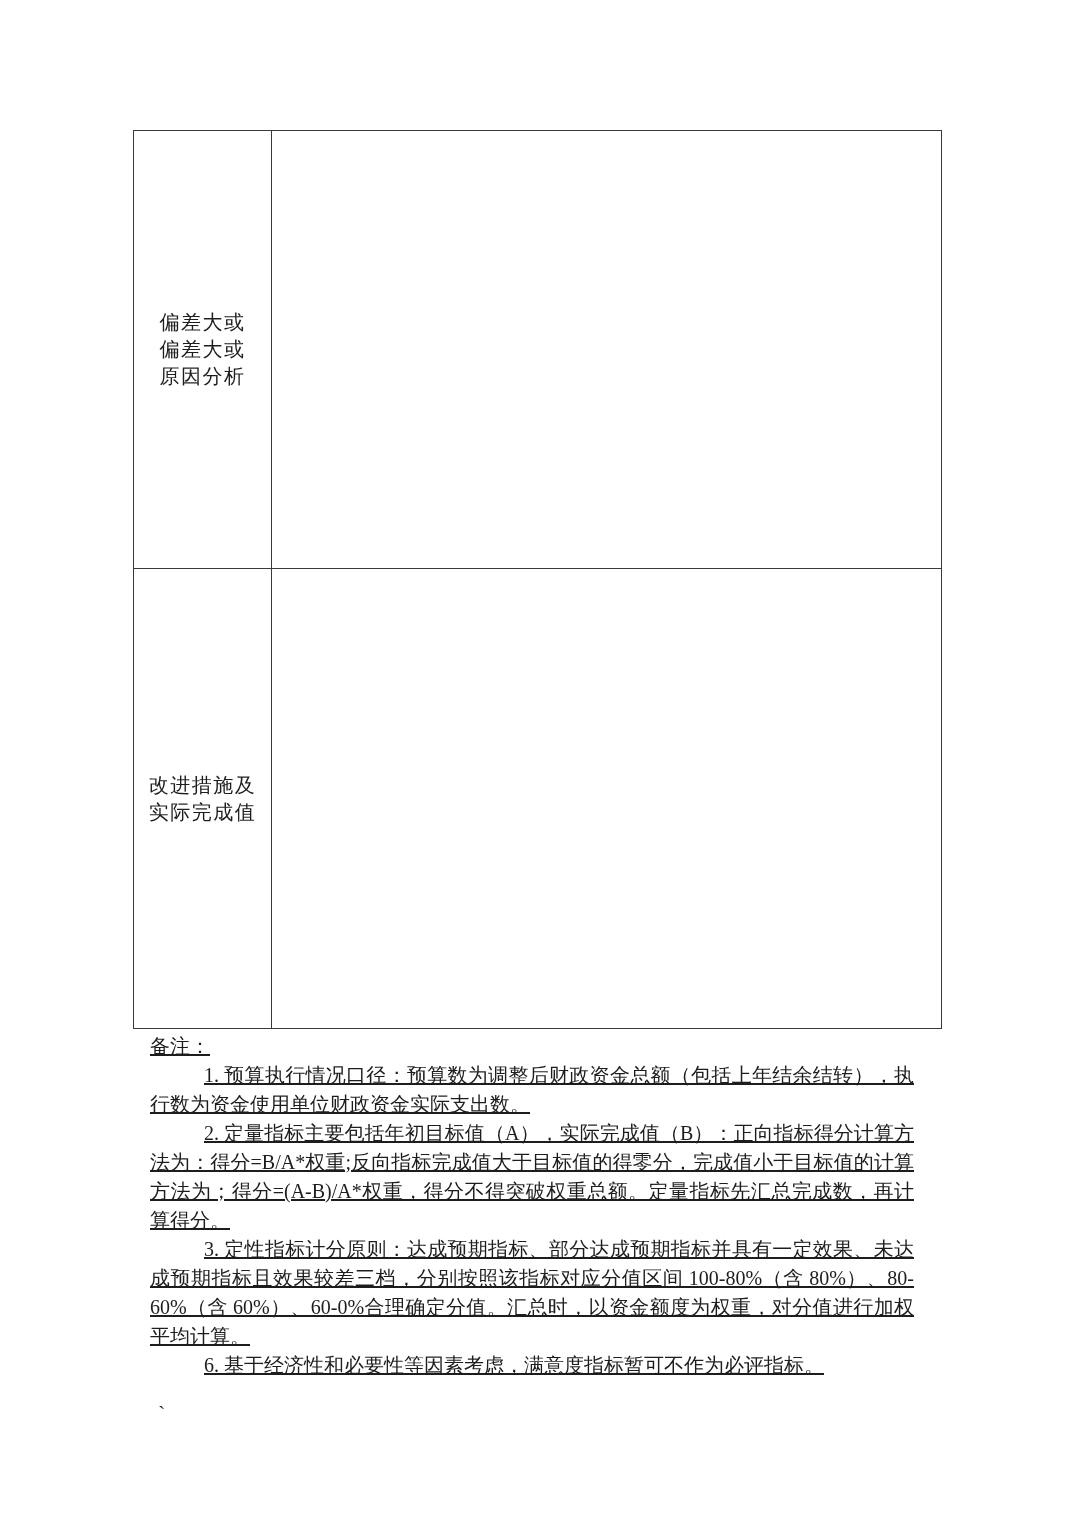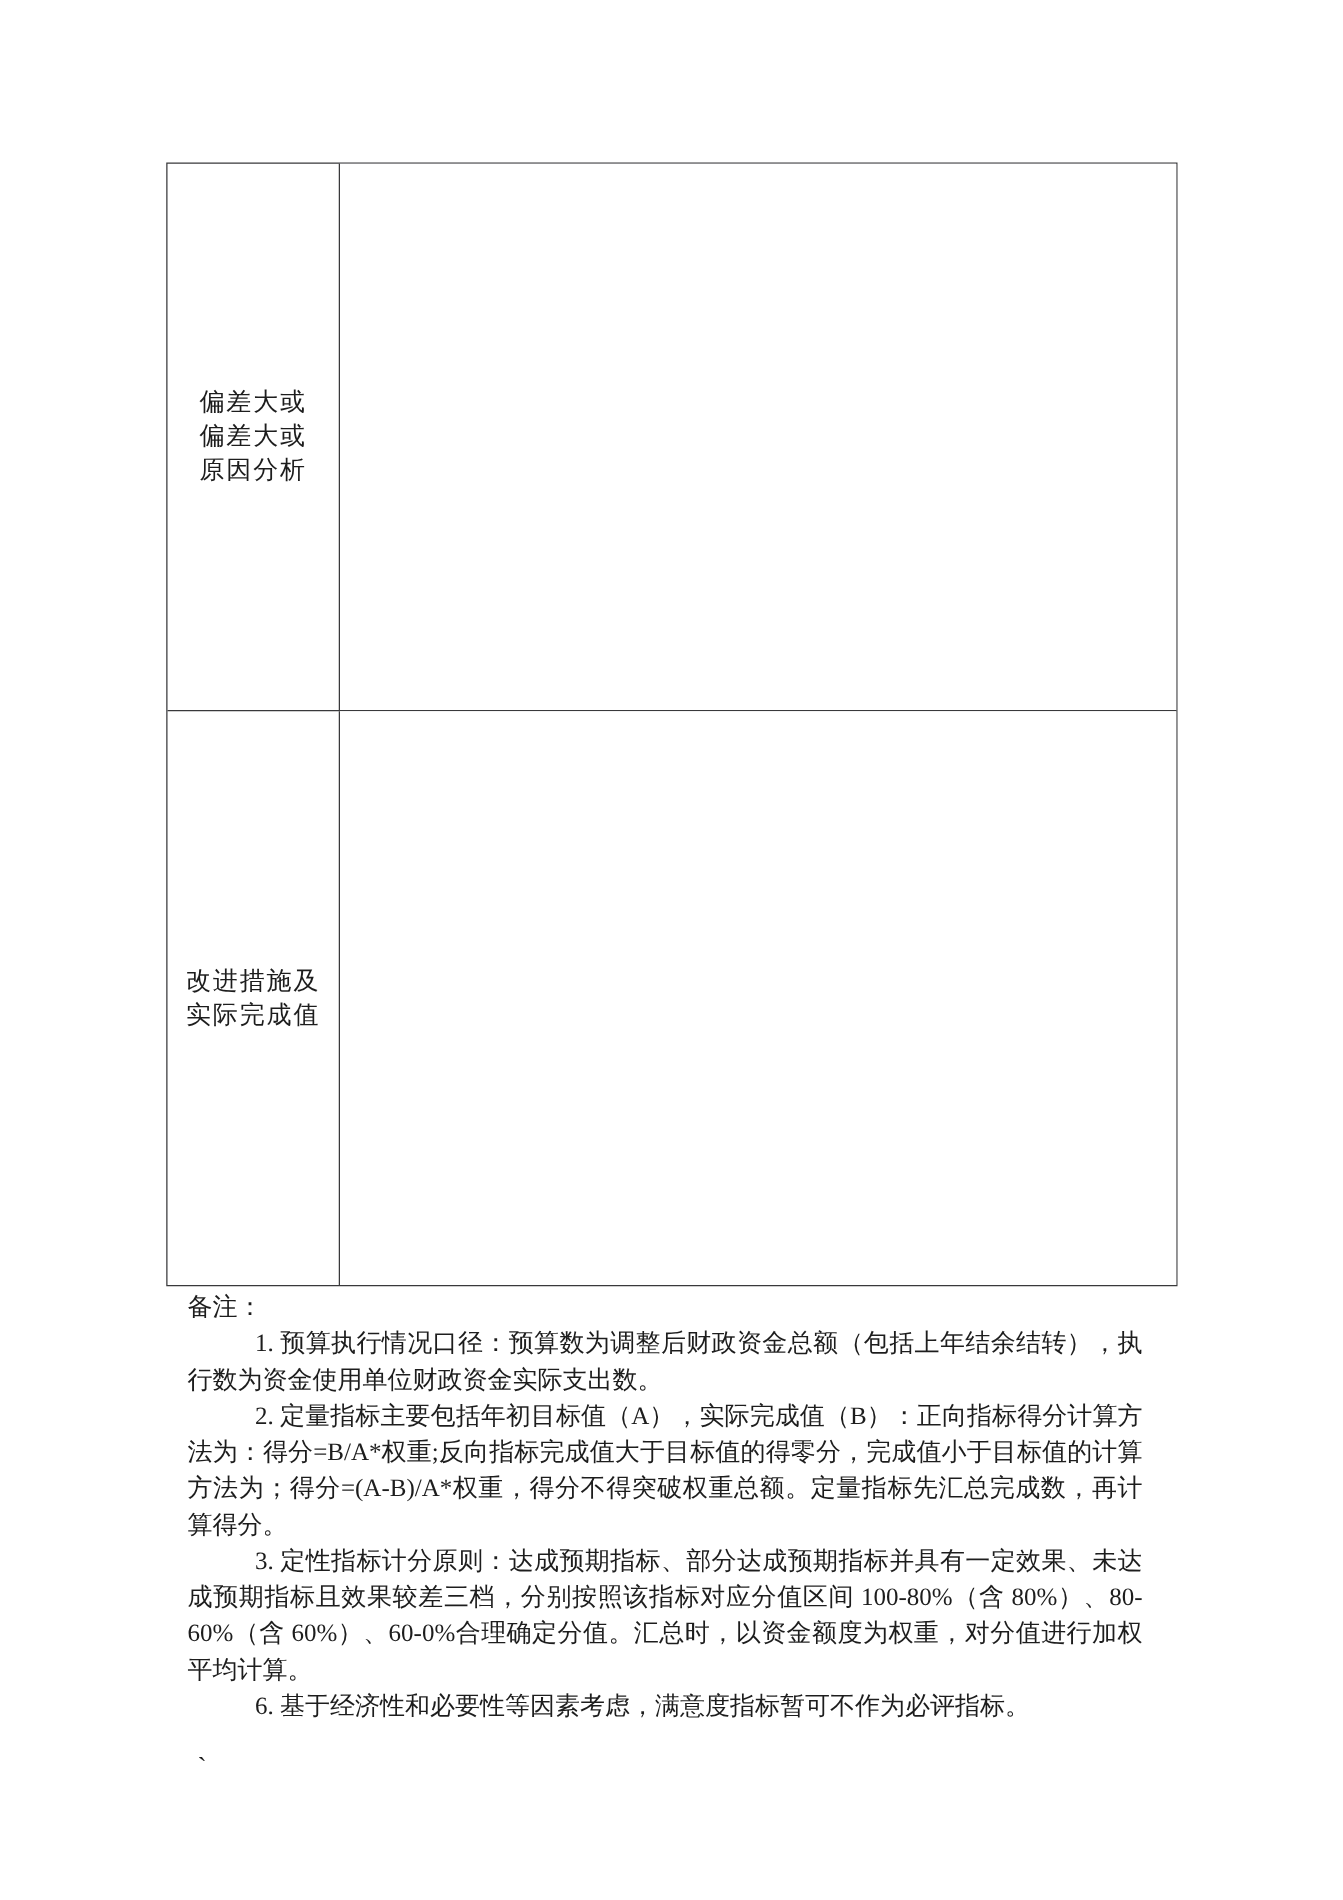--- a/index.html
+++ b/index.html
@@ -63,20 +63,21 @@
 
   
   .remarks {
     position: absolute;
     left: 150px;
     top: 1032px;
     width: 764px;
     font-size: 20px;
     line-height: 29px;
     text-align: justify;
+    text-decoration: underline;
   }
   .remarks p {
     margin: 0;
     padding: 0;
   }
   .remarks p.item {
     text-indent: 54px;
   }
 
   

